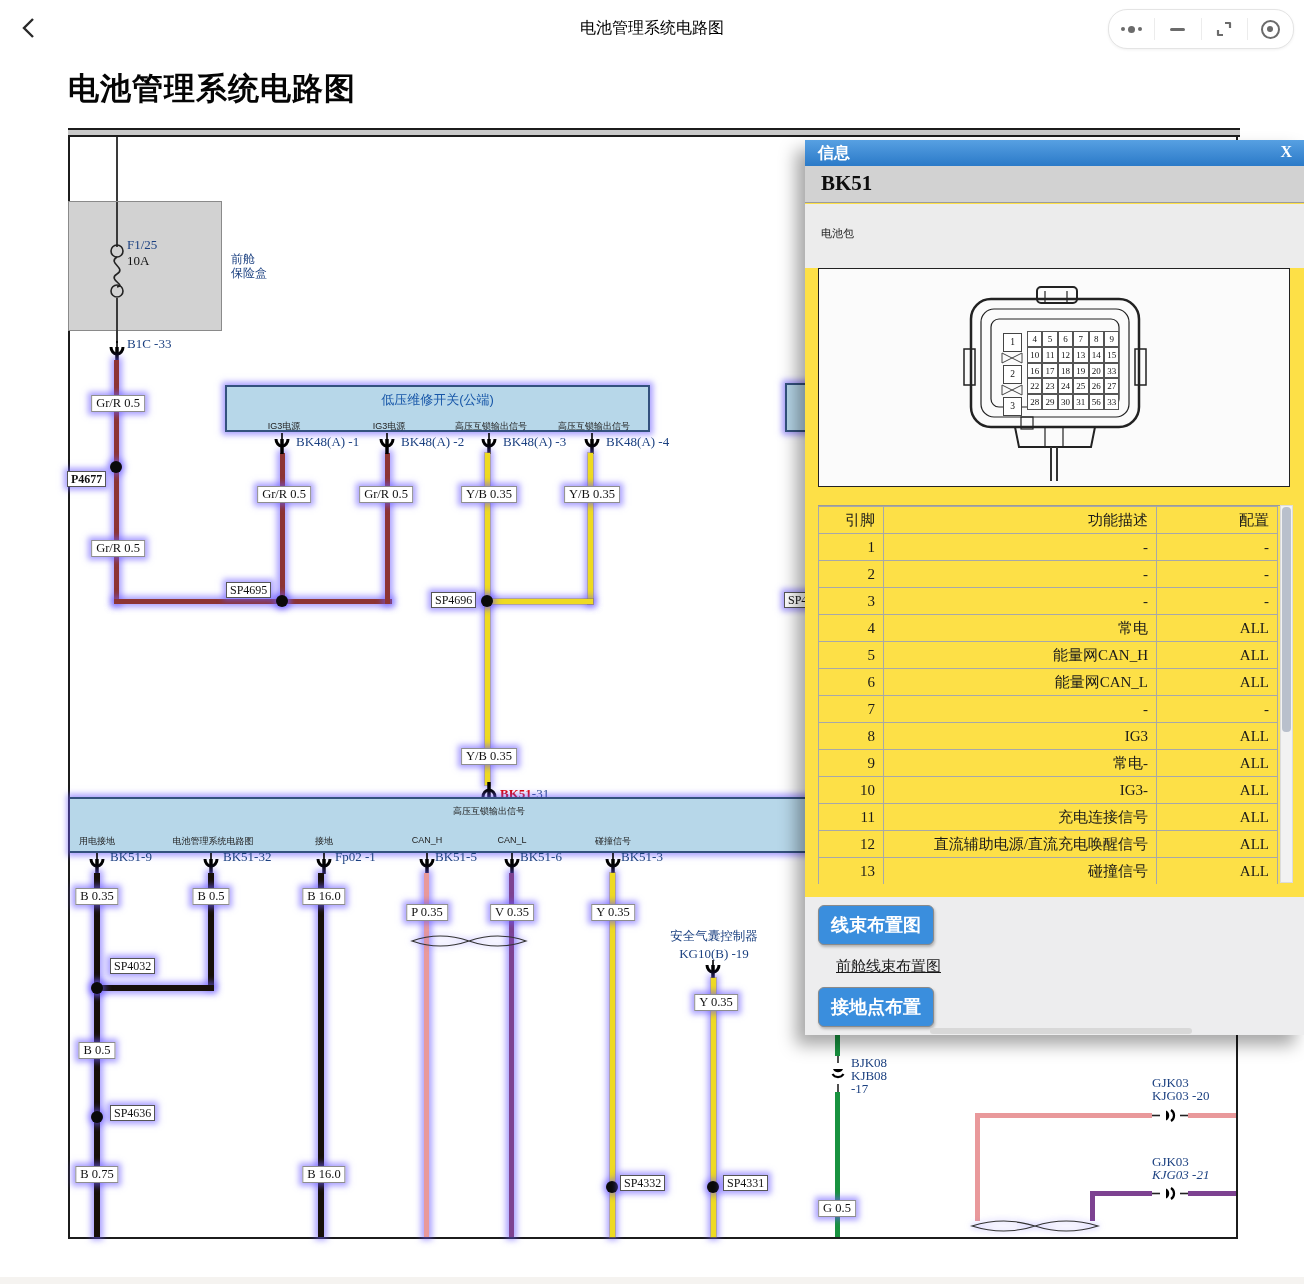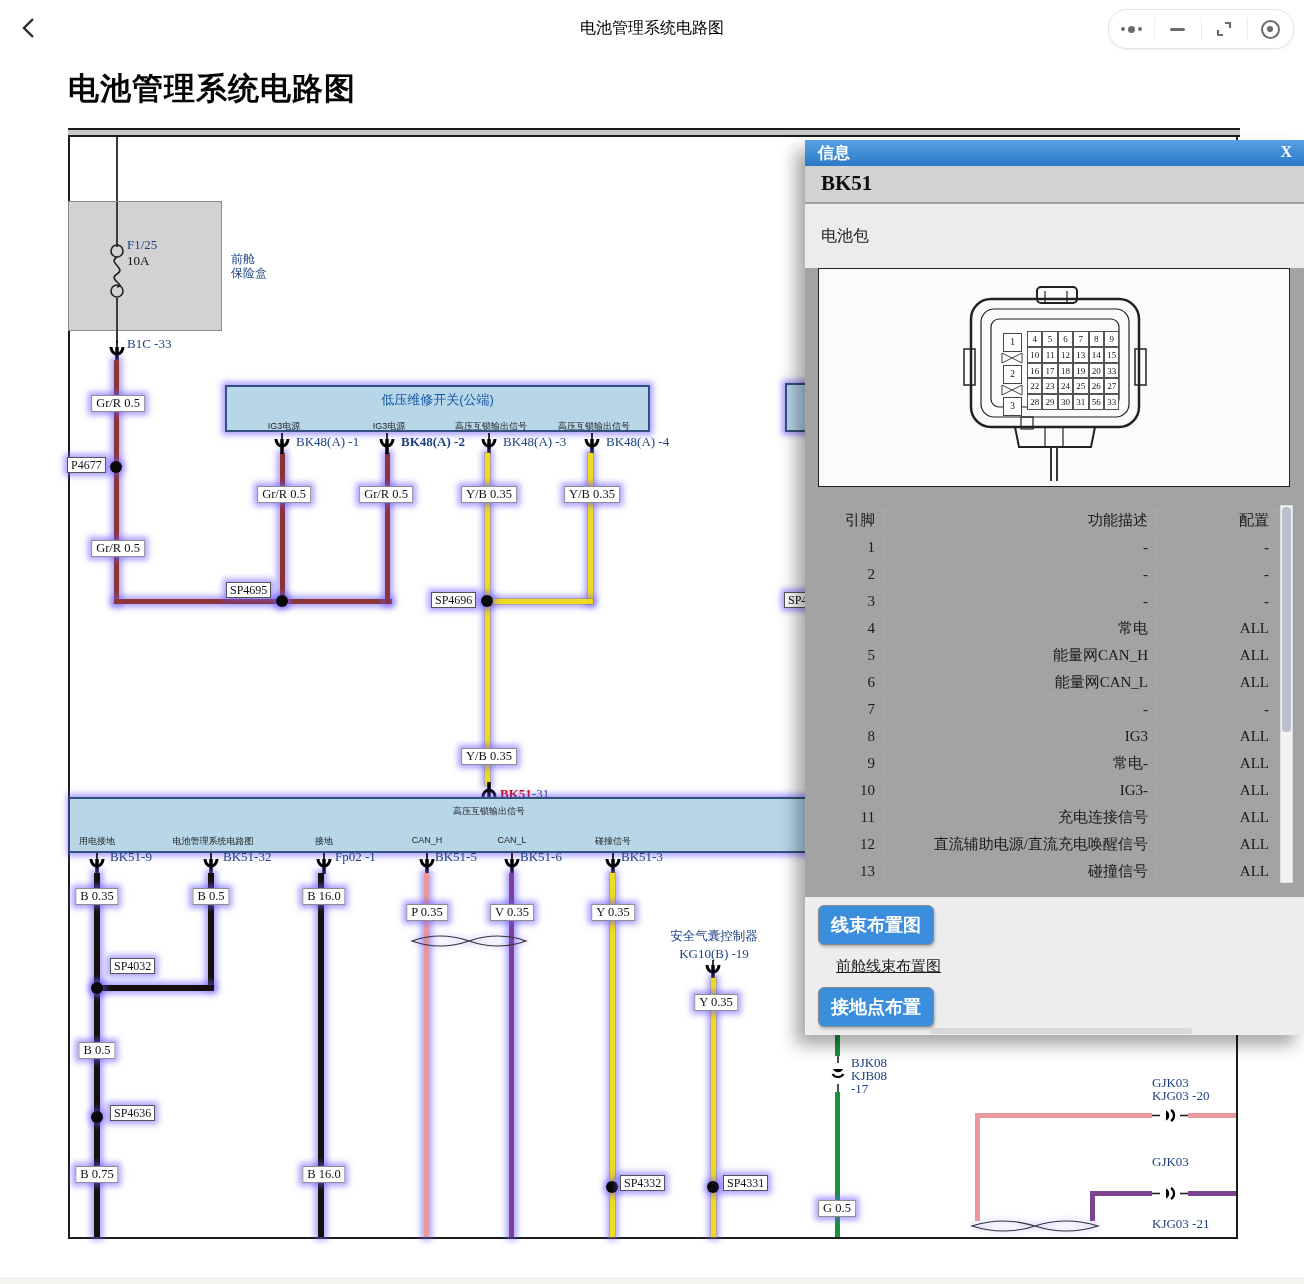--- a/index.html
+++ b/index.html
@@ -45,34 +45,34 @@
   .wl{position:absolute;background:#fff;border:1px solid #8d8d8d;padding:0 4px;font-size:12.5px;
       color:#111;white-space:nowrap;line-height:15px;}
   .cc{transform:translateX(-50%);}
   .spl{position:absolute;background:#fff;border:1px solid #555;padding:0 3px;font-size:12px;
        color:#111;white-space:nowrap;line-height:14px;}
   .cl{position:absolute;color:#1b4080;font-size:13px;white-space:nowrap;line-height:14px;}
   .dot{position:absolute;width:12px;height:12px;border-radius:50%;background:#0a0a0a;}
   .boxtitle{position:absolute;left:0;right:0;top:4px;text-align:center;color:#1756a8;font-size:13px;}
   .red{color:#e00000;font-weight:700;}
   
-  #panel{position:absolute;left:805px;top:140px;width:499px;height:895px;background:#a3a3a3;z-index:10;
+  #panel{position:absolute;left:805px;top:140px;width:499px;height:895px;background:#fde047;z-index:10;
          box-shadow:-9px 10px 16px rgba(0,0,0,.35);}
   #panel>*{position:absolute;}
   .ptitle{left:0;top:0;width:100%;height:26px;background:linear-gradient(#57a0e2,#2b7ac8);
           box-sizing:border-box;}
   .ptitle .t{position:absolute;left:13px;top:3px;color:#fff;font-weight:700;font-size:16px;}
   .ptitle .x{position:absolute;right:12px;top:3px;color:#fff;font-weight:700;font-size:16px;
              font-family:"Liberation Serif",serif;cursor:pointer;}
   .pconn{left:0;top:26px;width:100%;height:37px;background:#d2d2d2;border-bottom:1px solid #9c9c9c;
          box-sizing:border-box;}
   .pconn span{position:absolute;left:16px;top:5px;font-size:21px;font-weight:700;
               font-family:"Liberation Serif","DejaVu Serif",serif;color:#0d0d0d;}
   .pcomp{left:0;top:64px;width:100%;height:64px;background:#ececec;}
-  .pcomp span{position:absolute;left:16px;top:22px;font-size:16px;color:#222;}
+  .pcomp span{position:absolute;left:16px;top:22px;font-size:11px;color:#222;}
   .imgbox{left:13px;top:128px;width:472px;height:219px;background:#fbfbfb;border:1px solid #222;
           box-sizing:border-box;}
   .conn-draw{position:absolute;left:138px;top:8px;width:196px;height:204px;}
   .sidecell{position:absolute;left:46px;width:17px;height:17px;border:1px solid #444;background:#fff;
             font-size:9.5px;text-align:center;line-height:17px;font-family:"Liberation Serif",serif;}
   .hglass{position:absolute;left:44px;width:22px;height:12px;}
   #pin-grid{position:absolute;left:70px;top:54px;display:grid;grid-template-columns:repeat(6,15.4px);
             grid-auto-rows:15.8px;}
   #pin-grid .cell{border:0.5px solid #555;background:#fff;font-size:9px;text-align:center;
                   line-height:15px;font-family:"Liberation Serif",serif;color:#111;}
@@ -158,21 +158,21 @@
   <div class="cl" style="left:57px;top:207px;">B1C -33</div>
 
   <div class="wire w-red glow" style="left:44px;top:230px;width:5px;height:244px;"></div>
   <div class="wire w-red glow" style="left:44px;top:469px;width:278px;height:5px;"></div>
   <div class="wire w-red glow" style="left:210px;top:323px;width:5px;height:151px;"></div>
   <div class="wire w-red glow" style="left:315px;top:323px;width:5px;height:151px;"></div>
   <div class="wl cc glow" style="left:48px;top:265px;">Gr/R 0.5</div>
   <div class="wl cc glow" style="left:214px;top:356px;">Gr/R 0.5</div>
   <div class="wl cc glow" style="left:316px;top:356px;">Gr/R 0.5</div>
   <div class="wl cc glow" style="left:48px;top:410px;">Gr/R 0.5</div>
-  <div class="spl glow" style="left:-3px;top:327px;">P4677</div>
+  <div class="spl glow" style="left:-3px;top:341px;font-weight:bold;">P4677</div>
   <div class="dot glow" style="left:40px;top:331px;"></div>
   <div class="spl glow" style="left:156px;top:452px;">SP4695</div>
   <div class="dot glow" style="left:206px;top:465px;"></div>
 
   <div class="comp glow" style="left:155px;top:255px;width:425px;height:47px;">
     <div class="boxtitle">低压维修开关(公端)</div>
     <div class="pinlab cc" style="position:absolute;left:57px;top:33px;">IG3电源</div>
     <div class="pinlab cc" style="position:absolute;left:162px;top:33px;">IG3电源</div>
     <div class="pinlab cc" style="position:absolute;left:264px;top:33px;">高压互锁输出信号</div>
     <div class="pinlab cc" style="position:absolute;left:367px;top:33px;">高压互锁输出信号</div>
@@ -195,21 +195,21 @@
       <line x1="9" y1="0" x2="9" y2="8" stroke="#000" stroke-width="1.6"></line>
       <path d="M3,6 A6,7 0 0 0 15,6" fill="none" stroke="#000" stroke-width="3"></path>
       <line x1="9" y1="6" x2="9" y2="21" stroke="#000" stroke-width="3.5"></line>
     </svg>
   <svg style="left:513px;top:303px;" width="18" height="22" viewBox="0 0 18 22">
       <line x1="9" y1="0" x2="9" y2="8" stroke="#000" stroke-width="1.6"></line>
       <path d="M3,6 A6,7 0 0 0 15,6" fill="none" stroke="#000" stroke-width="3"></path>
       <line x1="9" y1="6" x2="9" y2="21" stroke="#000" stroke-width="3.5"></line>
     </svg>
   <div class="cl" style="left:226px;top:305px;">BK48(A)  -1</div>
-  <div class="cl" style="left:331px;top:305px;font-weight:bold;">BK48(A)  -2</div>
+  <div class="cl" style="left:331px;top:305px;">BK48(A)  -2</div>
   <div class="cl" style="left:433px;top:305px;text-align:center;">BK48(A)  -3</div>
   <div class="cl" style="left:536px;top:305px;">BK48(A)  -4</div>
 
   <div class="wire w-yel glow" style="left:415px;top:323px;width:5px;height:332px;"></div>
   <div class="wire w-yel glow" style="left:518px;top:323px;width:5px;height:151px;"></div>
   <div class="wire w-yel glow" style="left:415px;top:469px;width:108px;height:5px;"></div>
   <div class="wl cc glow" style="left:419px;top:356px;">Y/B 0.35</div>
   <div class="wl cc glow" style="left:522px;top:356px;">Y/B 0.35</div>
   <div class="spl glow" style="left:361px;top:462px;">SP4696</div>
   <div class="dot glow" style="left:411px;top:465px;"></div>
@@ -334,21 +334,21 @@
   <div class="cl" style="left:1082px;top:959px;">KJG03  -20</div>
   <div class="wire w-vio" style="left:1020px;top:1061px;width:146px;height:5px;"></div>
   <div class="wire w-vio" style="left:1020px;top:1061px;width:5px;height:30px;"></div>
   <svg style="left:1082px;top:1056px;background:#fff;" width="36" height="15" viewBox="0 0 36 15">
     <line x1="0" y1="7.5" x2="8" y2="7.5" stroke="#222" stroke-width="1.6"></line>
     <path d="M14,2.5 A5.5,5.5 0 0 1 14,12.5 L14,7.5 Z" fill="#000"></path>
     <path d="M19,2 A6.5,6.5 0 0 1 19,13" fill="none" stroke="#000" stroke-width="2.2"></path>
     <line x1="28" y1="7.5" x2="36" y2="7.5" stroke="#222" stroke-width="1.6"></line>
   </svg>
   <div class="cl" style="left:1082px;top:1025px;">GJK03</div>
-  <div class="cl" style="left:1082px;top:1087px;">KJG03  -21</div>
+  <div class="cl" style="left:1082px;top:1038px;font-style:italic;">KJG03  -21</div>
   <svg class="sglow" style="left:898px;top:1085px;" width="134" height="22" viewBox="0 0 134 22">
     <path d="M4,11 Q36,1 67,11 Q98,21 130,11 Q98,1 67,11 Q36,21 4,11 Z" fill="none" stroke="#333" stroke-width="1.2"></path>
   </svg>
 </div>
 
 <div id="panel">
   <div class="ptitle">
     <span class="t">信息</span>
     <span class="x">X</span>
   </div>

